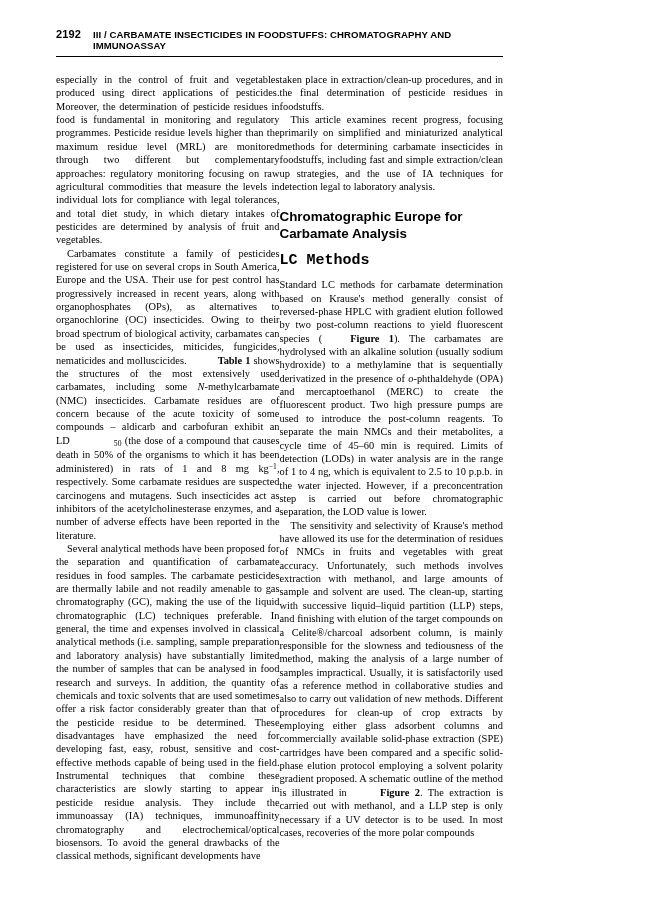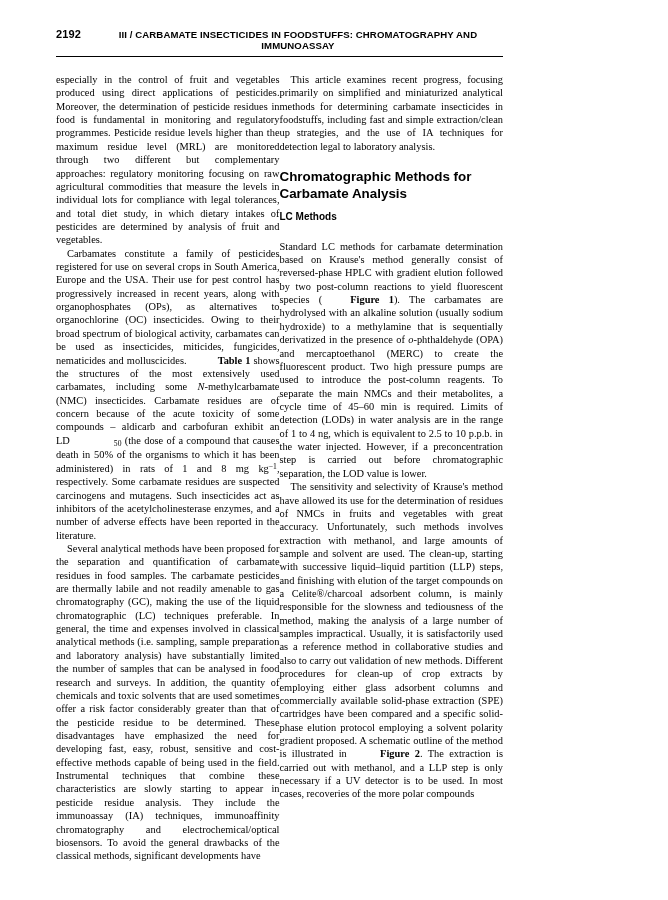--- a/index.html
+++ b/index.html
@@ -31,21 +31,20 @@
     font-weight: bold;
     font-size: 10.2px;
     letter-spacing: 0.1px;
     padding-bottom: 5px;
   }
   .header .pagenum {
     font-size: 11px;
   }
   .header .title {
     font-size: 9.6px;
-    text-align: center;
   }
   .rule {
     border-bottom: 1.6px solid #000;
     margin-bottom: 16px;
   }
   .columns {
     display: flex;
     align-items: flex-start;
   }
   .col {
@@ -65,24 +64,24 @@
   }
   h2.sec {
     font-family: "Liberation Sans", sans-serif;
     font-weight: bold;
     font-size: 13.4px;
     line-height: 1.22;
     margin: 16px 0 9px 0;
     text-align: left;
   }
   h3.subsec {
-    font-family: Liberation Sans, sans-serif;
+    font-family: Liberation Mono, monospace;
     font-weight: bold;
-    font-size: 10px;
-    margin: 0 0 16px 0;
+    font-size: 15px;
+    margin: 0 0 8px 0;
     text-align: left;
   }
   .bold { font-weight: bold; padding-left: 28px; }
   .italic { font-style: italic; }
   sub { font-size: 7.6px; vertical-align: -2px; margin-left: 44px; }
   sup { font-size: 7.6px; vertical-align: 3px; }
 </style>
 </head>
 <body>
 
@@ -96,21 +95,22 @@
 
   <div class="columns">
 
     <div class="col">
       <p class="noindent">especially in the control of fruit and vegetables produced using direct applications of pesticides. Moreover, the determination of pesticide residues in food is fundamental in monitoring and regulatory programmes. Pesticide residue levels higher than the maximum residue level (MRL) are monitored through two different but complementary approaches: regulatory monitoring focusing on raw agricultural commodities that measure the levels in individual lots for compliance with legal tolerances, and total diet study, in which dietary intakes of pesticides are determined by analysis of fruit and vegetables.</p>
       <p><span>Carbamates constitute a family of pesticides registered for use on several crops in South America, Europe and the USA. Their use for pest control has progressively increased in recent years, along with organophosphates (OPs), as alternatives to organochlorine (OC) insecticides. Owing to their broad spectrum of biological activity, carbamates can be used as insecticides, miticides, fungicides, nematicides and molluscicides. </span><span class="bold">Table 1</span><span> shows the structures of the most extensively used carbamates, including some </span><span class="italic">N</span><span>-methylcarbamate (NMC) insecticides. Carbamate residues are of concern because of the acute toxicity of some compounds – aldicarb and carbofuran exhibit an LD</span><sub>50</sub><span> (the dose of a compound that causes death in 50% of the organisms to which it has been administered) in rats of 1 and 8 mg kg</span><sup>−1</sup><span>, respectively. Some carbamate residues are suspected carcinogens and mutagens. Such insecticides act as inhibitors of the acetylcholinesterase enzymes, and a number of adverse effects have been reported in the literature.</span></p>
       <p>Several analytical methods have been proposed for the separation and quantification of carbamate residues in food samples. The carbamate pesticides are thermally labile and not readily amenable to gas chromatography (GC), making the use of the liquid chromatographic (LC) techniques preferable. In general, the time and expenses involved in classical analytical methods (i.e. sampling, sample preparation and laboratory analysis) have substantially limited the number of samples that can be analysed in food research and surveys. In addition, the quantity of chemicals and toxic solvents that are used sometimes offer a risk factor considerably greater than that of the pesticide residue to be determined. These disadvantages have emphasized the need for developing fast, easy, robust, sensitive and cost-effective methods capable of being used in the field. Instrumental techniques that combine these characteristics are slowly starting to appear in pesticide residue analysis. They include the immunoassay (IA) techniques, immunoaffinity chromatography and electrochemical/optical biosensors. To avoid the general drawbacks of the classical methods, significant developments have</p>
     </div>
 
     <div class="col">
+      <p class="noindent">taken place in extraction/clean-up procedures, and in the final determination of pesticide residues in foodstuffs.</p>
       <p>This article examines recent progress, focusing primarily on simplified and miniaturized analytical methods for determining carbamate insecticides in foodstuffs, including fast and simple extraction/clean up strategies, and the use of IA techniques for detection legal to laboratory analysis.</p>
-      <h2 class="sec">Chromatographic Methods for Carbamate Analysis</h2>
+      <h2 class="sec">Chromatographic Europe for Carbamate Analysis</h2>
       <h3 class="subsec">LC Methods</h3>
       <p class="noindent"><span>Standard LC methods for carbamate determination based on Krause's method generally consist of reversed-phase HPLC with gradient elution followed by two post-column reactions to yield fluorescent species (</span><span class="bold">Figure 1</span><span>). The carbamates are hydrolysed with an alkaline solution (usually sodium hydroxide) to a methylamine that is sequentially derivatized in the presence of </span><span class="italic">o</span><span>-phthaldehyde (OPA) and mercaptoethanol (MERC) to create the fluorescent product. Two high pressure pumps are used to introduce the post-column reagents. To separate the main NMCs and their metabolites, a cycle time of 45–60 min is required. Limits of detection (LODs) in water analysis are in the range of 1 to 4 ng, which is equivalent to 2.5 to 10 p.p.b. in the water injected. However, if a preconcentration step is carried out before chromatographic separation, the LOD value is lower.</span></p>
       <p><span>The sensitivity and selectivity of Krause's method have allowed its use for the determination of residues of NMCs in fruits and vegetables with great accuracy. Unfortunately, such methods involves extraction with methanol, and large amounts of sample and solvent are used. The clean-up, starting with successive liquid–liquid partition (LLP) steps, and finishing with elution of the target compounds on a Celite®/charcoal adsorbent column, is mainly responsible for the slowness and tediousness of the method, making the analysis of a large number of samples impractical. Usually, it is satisfactorily used as a reference method in collaborative studies and also to carry out validation of new methods. Different procedures for clean-up of crop extracts by employing either glass adsorbent columns and commercially available solid-phase extraction (SPE) cartridges have been compared and a specific solid-phase elution protocol employing a solvent polarity gradient proposed. A schematic outline of the method is illustrated in </span><span class="bold">Figure 2</span><span>. The extraction is carried out with methanol, and a LLP step is only necessary if a UV detector is to be used. In most cases, recoveries of the more polar compounds</span></p>
     </div>
 
   </div>
 </div>
 
 </body></html>

